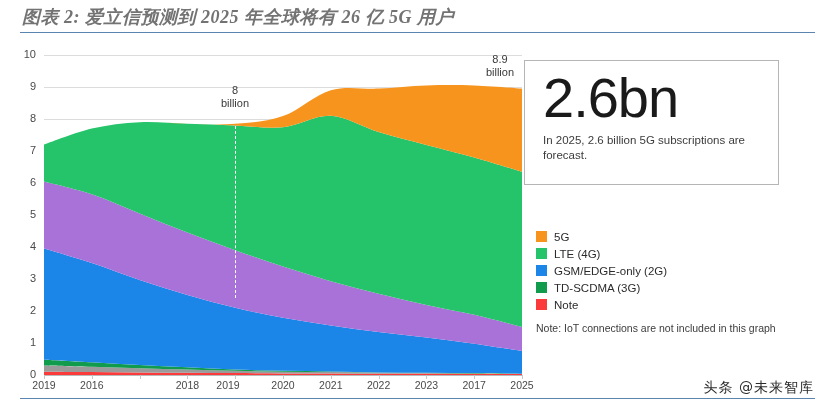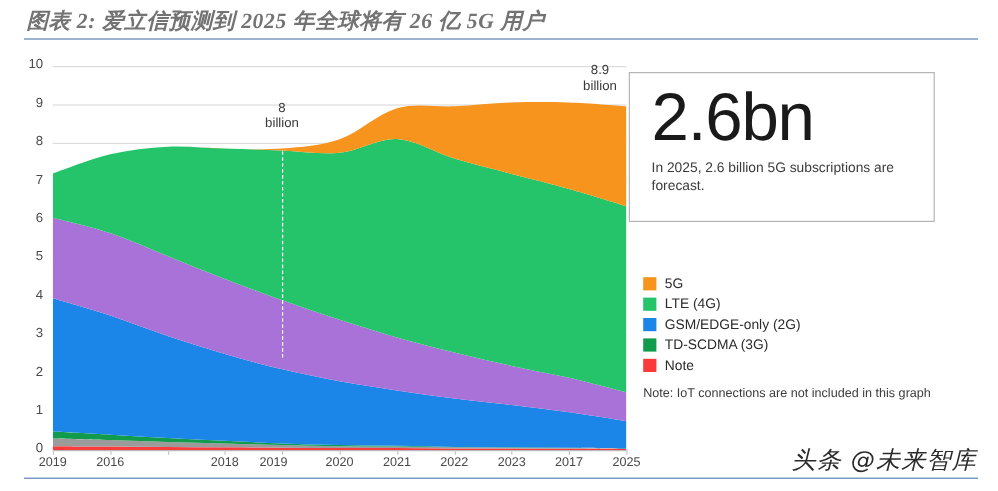--- a/index.html
+++ b/index.html
@@ -163,26 +163,25 @@
     margin-top: 9px;
     font-size: 10.5px;
     line-height: 13px;
     color: #3c3c3c;
   }
 
   
   #watermark {
     position: absolute;
     right: 18px; bottom: 12px;
-    font-size: 20px;
+    font-size: 14px;
     color: #2b2b2b;
     font-family: "DejaVu Sans", sans-serif;
     letter-spacing: 1px;
     white-space: nowrap;
-    font-style: italic;
   }
 </style>
 </head>
 <body>
 
 <div id="page">
 
   <div id="title-bar">
     <div id="figure-title">图表 2:  爱立信预测到 2025 年全球将有 26 亿 5G 用户</div>
   </div>

